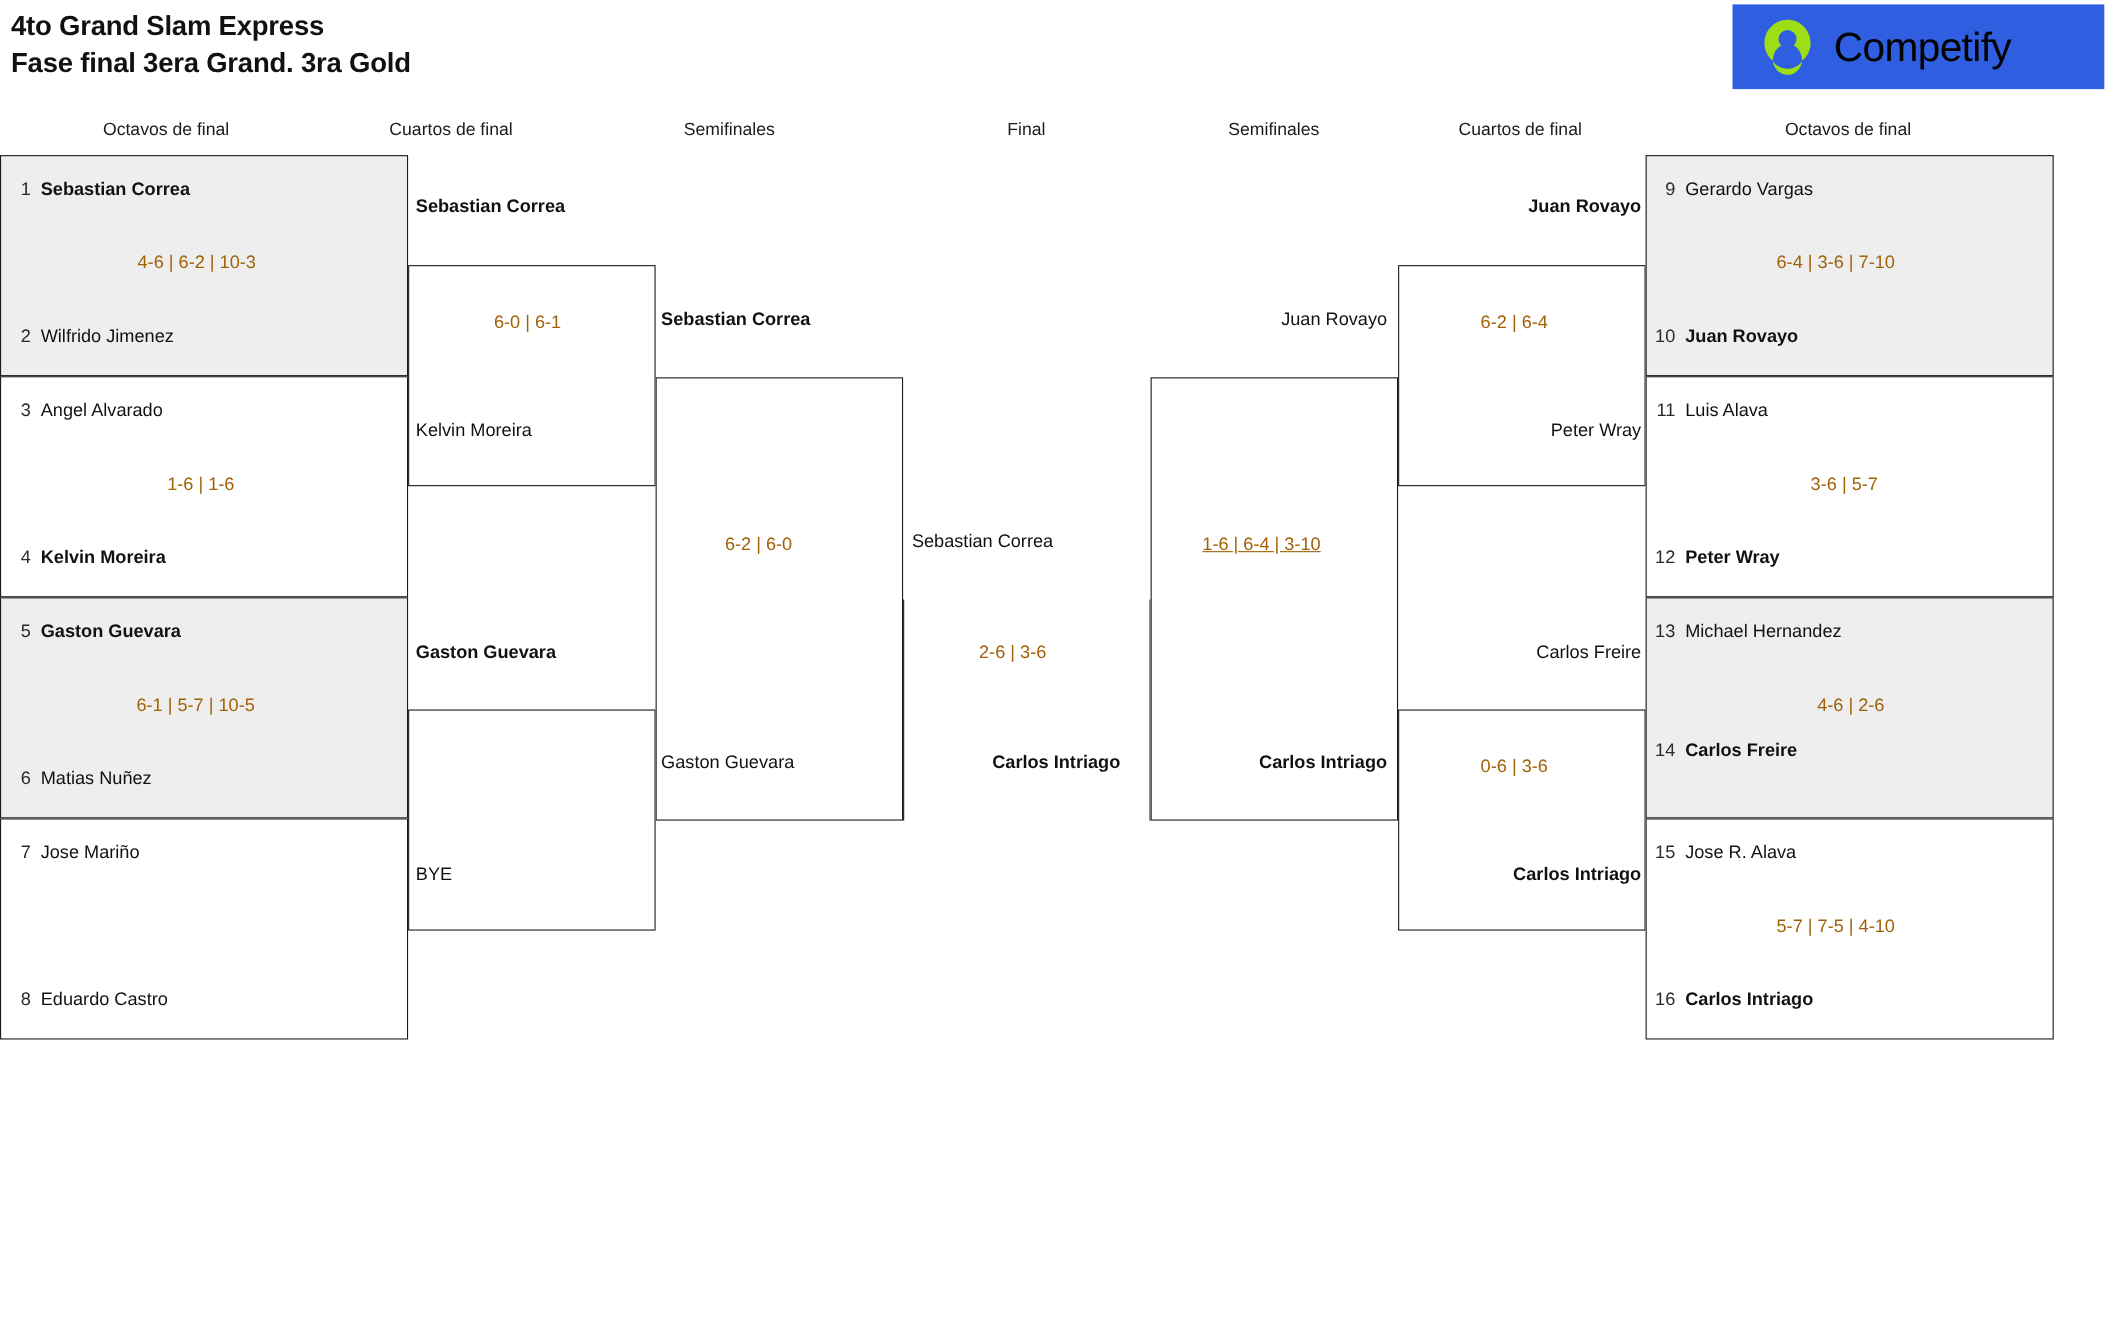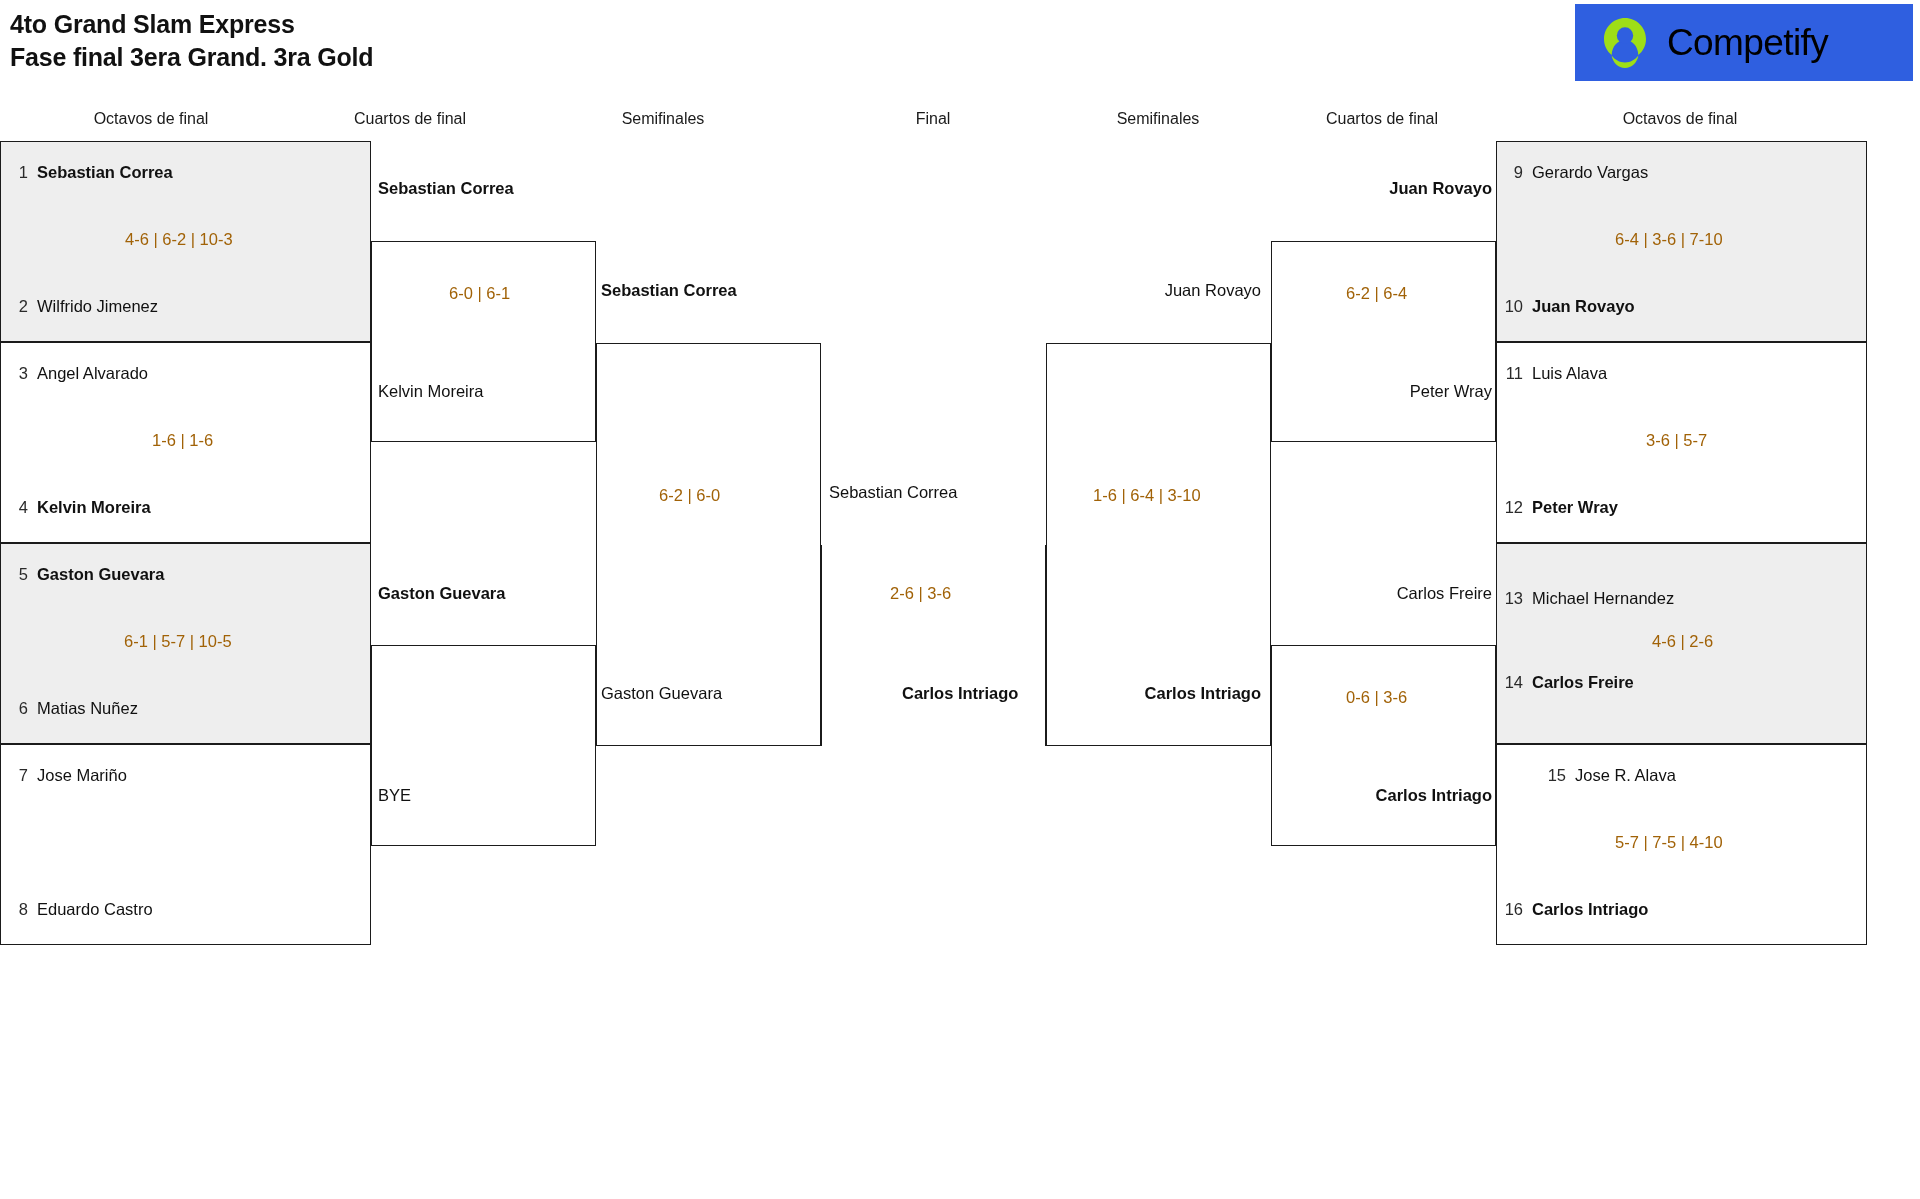--- a/index.html
+++ b/index.html
@@ -147,21 +147,21 @@
   <div class="score" style="left:659px; top:486px;">6-2 | 6-0</div>
   <div class="label" style="left:601px; top:684px;">Gaston Guevara</div>
 
   <div class="label" style="left:829px; top:483px;">Sebastian Correa</div>
   <div class="cell" style="left:821px; top:545px; width:225px; height:201px; border-top:none; border-bottom:none;"></div>
   <div class="score" style="left:890px; top:584px;">2-6 | 3-6</div>
   <div class="label win" style="left:902px; top:684px;">Carlos Intriago</div>
 
   <div class="label right" style="left:921px; top:281px; width:340px;">Juan Rovayo</div>
   <div class="cell" style="left:1046px; top:343px; width:225px; height:403px;"></div>
-  <div class="score" style="left:1093px; top:486px;">1-6 | 6-4 | 3-10</div>
+  <div class="score" style="left:1093px; top:486px;text-decoration:underline;">1-6 | 6-4 | 3-10</div>
   <div class="label right win" style="left:921px; top:684px; width:340px;">Carlos Intriago</div>
 
   <div class="label right win" style="left:1096px; top:179px; width:396px;">Juan Rovayo</div>
   <div class="cell" style="left:1271px; top:241px; width:225px; height:201px;"></div>
   <div class="score" style="left:1346px; top:284px;">6-2 | 6-4</div>
   <div class="label right" style="left:1096px; top:382px; width:396px;">Peter Wray</div>
 
   <div class="label right" style="left:1096px; top:584px; width:396px;">Carlos Freire</div>
   <div class="cell" style="left:1271px; top:645px; width:225px; height:201px;"></div>
   <div class="score" style="left:1346px; top:688px;">0-6 | 3-6</div>
@@ -183,33 +183,33 @@
     <span class="seed-num" style="width:21px;">11</span>
     <span class="pname">Luis Alava</span>
   </div>
   <div class="score" style="left:1646px; top:431px;">3-6 | 5-7</div>
   <div class="seed-row" style="left:1502px; top:498px;">
     <span class="seed-num" style="width:21px;">12</span>
     <span class="pname win">Peter Wray</span>
   </div>
 
   <div class="cell shaded" style="left:1496px; top:543px; width:371px; height:201px;"></div>
-  <div class="seed-row" style="left:1502px; top:565px;margin-top:24px;">
+  <div class="seed-row" style="left:1502px; top:565px;">
     <span class="seed-num" style="width:21px;">13</span>
     <span class="pname">Michael Hernandez</span>
   </div>
   <div class="score" style="left:1652px; top:632px;">4-6 | 2-6</div>
   <div class="seed-row" style="left:1502px; top:673px;">
     <span class="seed-num" style="width:21px;">14</span>
     <span class="pname win">Carlos Freire</span>
   </div>
 
   <div class="cell" style="left:1496px; top:744px; width:371px; height:201px;"></div>
   <div class="seed-row" style="left:1502px; top:766px;">
-    <span class="seed-num" style="width:21px;margin-left:43px;">15</span>
+    <span class="seed-num" style="width:21px;">15</span>
     <span class="pname">Jose R. Alava</span>
   </div>
   <div class="score" style="left:1615px; top:833px;">5-7 | 7-5 | 4-10</div>
   <div class="seed-row" style="left:1502px; top:900px;">
     <span class="seed-num" style="width:21px;">16</span>
     <span class="pname win">Carlos Intriago</span>
   </div>
 
 </div>
 

